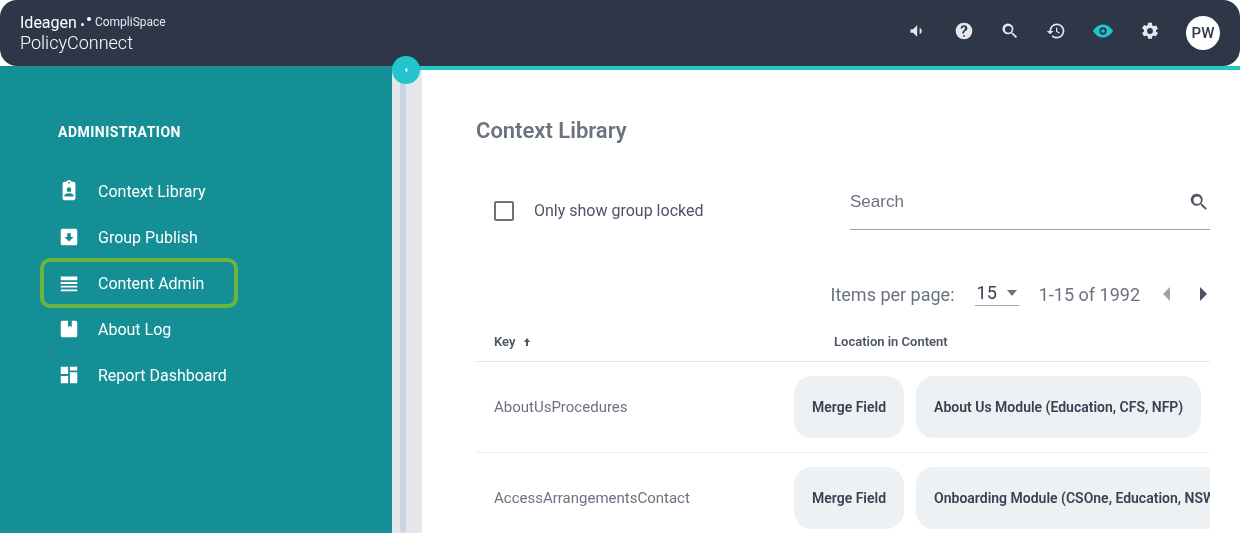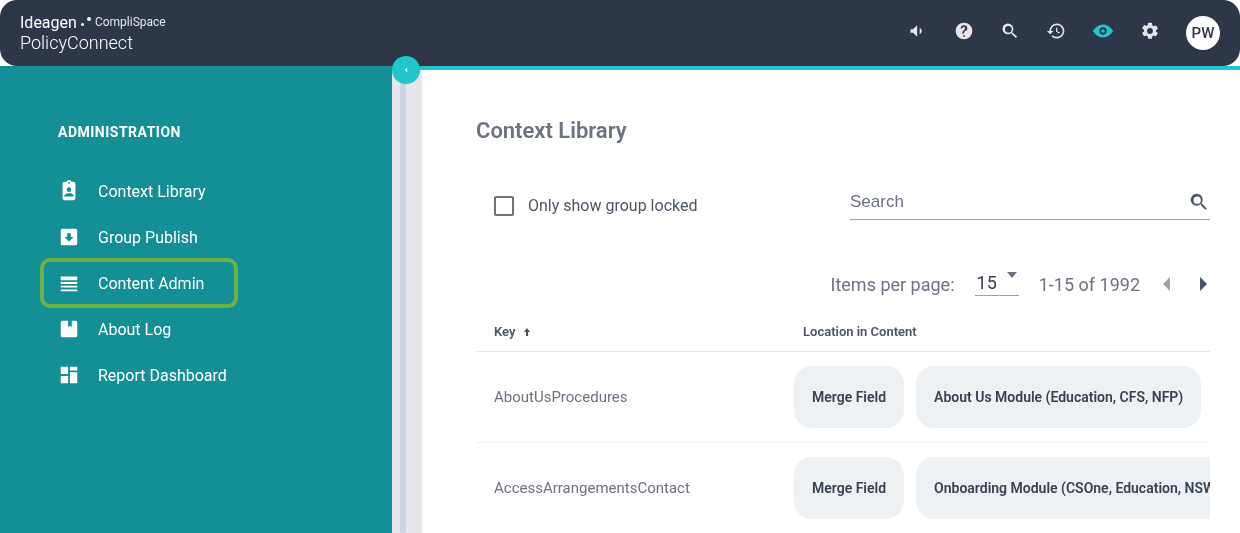--- a/index.html
+++ b/index.html
@@ -128,35 +128,35 @@
     color: #6b7280;
     margin-bottom: 48px;
   }
   .filter-row {
     display: flex;
     align-items: center;
     gap: 80px;
     margin-bottom: 52px;
   }
   .checkbox-wrap {
-    display: flex; gap: 14px;
+    display: flex; gap: 20px;
     font-size: 16px; color: #4b5563;
     margin-left: 18px;
   }
   .checkbox {
     width: 20px; height: 20px;
     border: 2px solid #6b7280;
     border-radius: 2px;
   }
   .search-wrap {
     flex: 1;
     display: flex;
     align-items: center;
     border-bottom: 1px solid #9ca3af;
-    padding-bottom: 6px;
+    padding-bottom: 16px;
     max-width: 360px;
     margin-left: auto;
   }
   .search-wrap input {
     border: none; outline: none;
     font-size: 17px;
     flex: 1;
     background: transparent;
     color: #4b5563;
   }
@@ -169,40 +169,40 @@
     justify-content: flex-end;
     gap: 20px;
     font-size: 18px;
     color: #6b7280;
     margin-bottom: 28px;
   }
   .page-size {
     display: flex; align-items: center; gap: 20px;
   }
   .page-size-select {
-    display: flex; gap: 10px;
+    display: flex; align-items: center; gap: 10px;
     border-bottom: 1px solid #9ca3af;
     padding: 0 2px 2px 2px;
     color: #374151;
   }
   .page-size-select svg { fill: #6b7280; width: 10px; height: 6px; }
   .page-range { color: #6b7280; }
   .page-arrows { display: flex; gap: 30px; }
   .page-arrows svg { fill: #9ca3af; width: 10px; height: 14px; }
   .page-arrows .enabled svg { fill: #4b5563; }
   
   .table-header {
     display: flex;
     font-size: 13px;
     font-weight: 600;
     color: #4b5563;
     border-bottom: 1px solid #e5e7eb;
     padding: 0 0 12px 18px;
   }
-  .col-key { width: 309px; display: flex; align-items: center; gap: 6px; }
+  .col-key { width: 340px; display: flex; align-items: center; gap: 6px; }
   .col-key svg { fill: #4b5563; width: 12px; height: 12px; }
   .col-loc { flex: 1; }
   .table-row {
     display: flex;
     align-items: center;
     padding: 14px 0 14px 18px;
     border-bottom: 1px solid #eef0f2;
     font-size: 15px;
   }
   .table-row .key-cell { width: 300px; color: #6b7280; }

